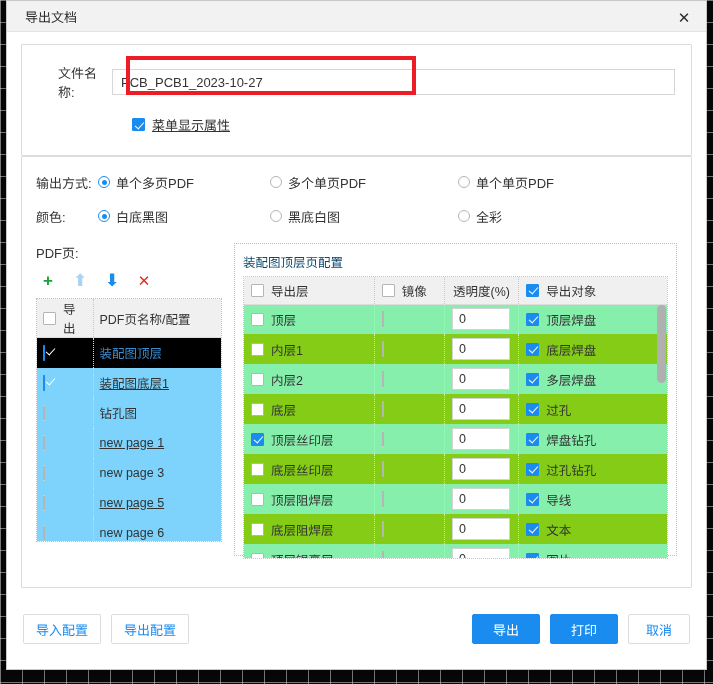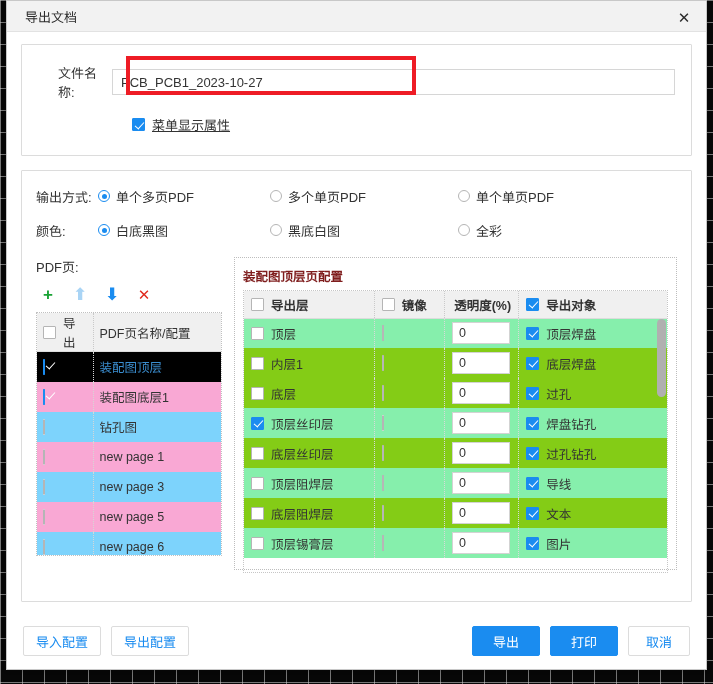--- a/index.html
+++ b/index.html
@@ -126,21 +126,20 @@
     border-width: 0 1.8px 1.8px 0;
     transform: rotate(42deg);
   }
   .cb.disabled {
     background: #b6b6b6;
     border-color: #b6b6b6;
     cursor: default;
   }
 
   .panel-mid {
-    margin-top: 14px;
     padding: 14px 14px 28px 14px;
     height: 432px;
   }
 
   .radio-line {
     display: flex; align-items: center;
     font-size: 13px; color: #333;
     height: 22px;
   }
   .radio-line + .radio-line { margin-top: 12px; }
@@ -208,48 +207,48 @@
   }
   table.tbl td {
     height: 30px;
     border-right: 1px dotted #d6d6d6;
     padding: 0 6px;
     color: #333;
     vertical-align: middle;
   }
   table.tbl td:last-child, table.tbl th:last-child { border-right: none; }
   table.tbl tr.odd td { background: #7dd3fc; }
-  table.tbl tr.even td { background: #f9a8d4; }
+  table.tbl tr.even td { background: #7dd3fc; text-decoration: underline; }
   table.tbl tr.selected td { background: #000000; color: #3b8ed0; }
 
   .cell-cb { width: 56px; }
   .cell-cb .cb { margin-right: 0; }
   .hdr-cb { display: flex; align-items: center; }
 
   .left-col .grid-box { height: 244px; overflow: hidden; }
   .left-col table.tbl th:first-child { width: 52px; }
 
   .right-col { flex: 1 1 auto; margin-left: 12px; }
   .layer-panel {
     border: 1px dotted #bdbdbd;
     padding: 8px;
     height: 313px;
     position: relative;
   }
-  .layer-title { font-size: 12.5px; color: #7f1d1d; margin-bottom: 5px; font-weight: bold; }
+  .layer-title { font-size: 12.5px; color: #0c4a6e; margin-bottom: 5px; }
   .layer-scroll {
     position: relative;
     height: 283px;
     overflow: hidden;
     border: 1px dotted #c6c6c6;
   }
   .layer-table { border-collapse: collapse; width: 100%; font-size: 12.5px; table-layout: fixed; }
   .layer-table th {
-    background: #f0f0f0; font-weight: bold; color: #333;
-    height: 27px; text-align: right; padding: 0 7px;
+    background: #f0f0f0; font-weight: normal; color: #333;
+    height: 27px; text-align: center; padding: 0 7px;
     border-right: 1px dotted #cacaca;
     border-bottom: 1px solid #dcdcdc;
   }
   .layer-table td {
     height: 30px; padding: 0 7px; color: #333;
     border-right: 1px dotted #d9d9d9;
     vertical-align: middle;
   }
   .layer-table tr.odd td { background: #86efac; }
   .layer-table tr.even td { background: #84cc16; }
@@ -280,21 +279,21 @@
     position: absolute;
     top: 0; left: 0;
     width: 9px; height: 78px;
     background: #b0b0b0;
     border-radius: 5px;
     cursor: pointer;
   }
 
   .footer {
     position: absolute;
-    left: 0; right: 0; bottom: 0;
+    left: 0; right: 0; bottom: 12px;
     height: 56px;
     background: #fff;
     display: flex; align-items: center;
     padding: 0 16px;
   }
   .btn {
     height: 30px;
     min-width: 62px;
     padding: 0 12px;
     font-size: 13px;
@@ -493,20 +492,36 @@
                       </td>
                     <td class="c-mirror"><span class="cb disabled"></span></td>
                     <td class="c-alpha"><input class="alpha-input" type="text" value="0" style=""></td>
                     <td class="c-obj">
                         <span class="cellflex">
                           <span class="cb checked"></span>
                           <span>底层焊盘</span>
                         </span>
                       </td>
                   </tr>
+                  <tr class="odd">
+                    <td class="c-name">
+                        <span class="cellflex">
+                          <span class="cb"></span>
+                          <span>内层2</span>
+                        </span>
+                      </td>
+                    <td class="c-mirror"><span class="cb disabled"></span></td>
+                    <td class="c-alpha"><input class="alpha-input" type="text" value="0" style=""></td>
+                    <td class="c-obj">
+                        <span class="cellflex">
+                          <span class="cb checked"></span>
+                          <span>多层焊盘</span>
+                        </span>
+                      </td>
+                  </tr>
                   <tr class="even">
                     <td class="c-name">
                         <span class="cellflex">
                           <span class="cb"></span>
                           <span>底层</span>
                         </span>
                       </td>
                     <td class="c-mirror"><span class="cb disabled"></span></td>
                     <td class="c-alpha"><input class="alpha-input" type="text" value="0" style=""></td>
                     <td class="c-obj">

